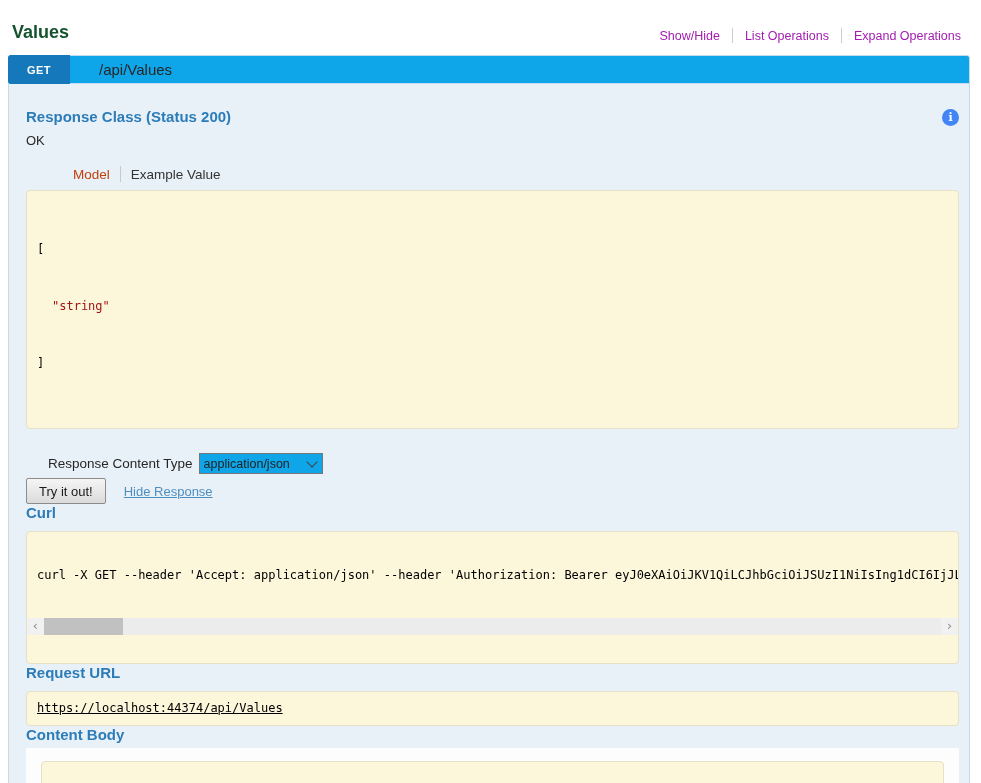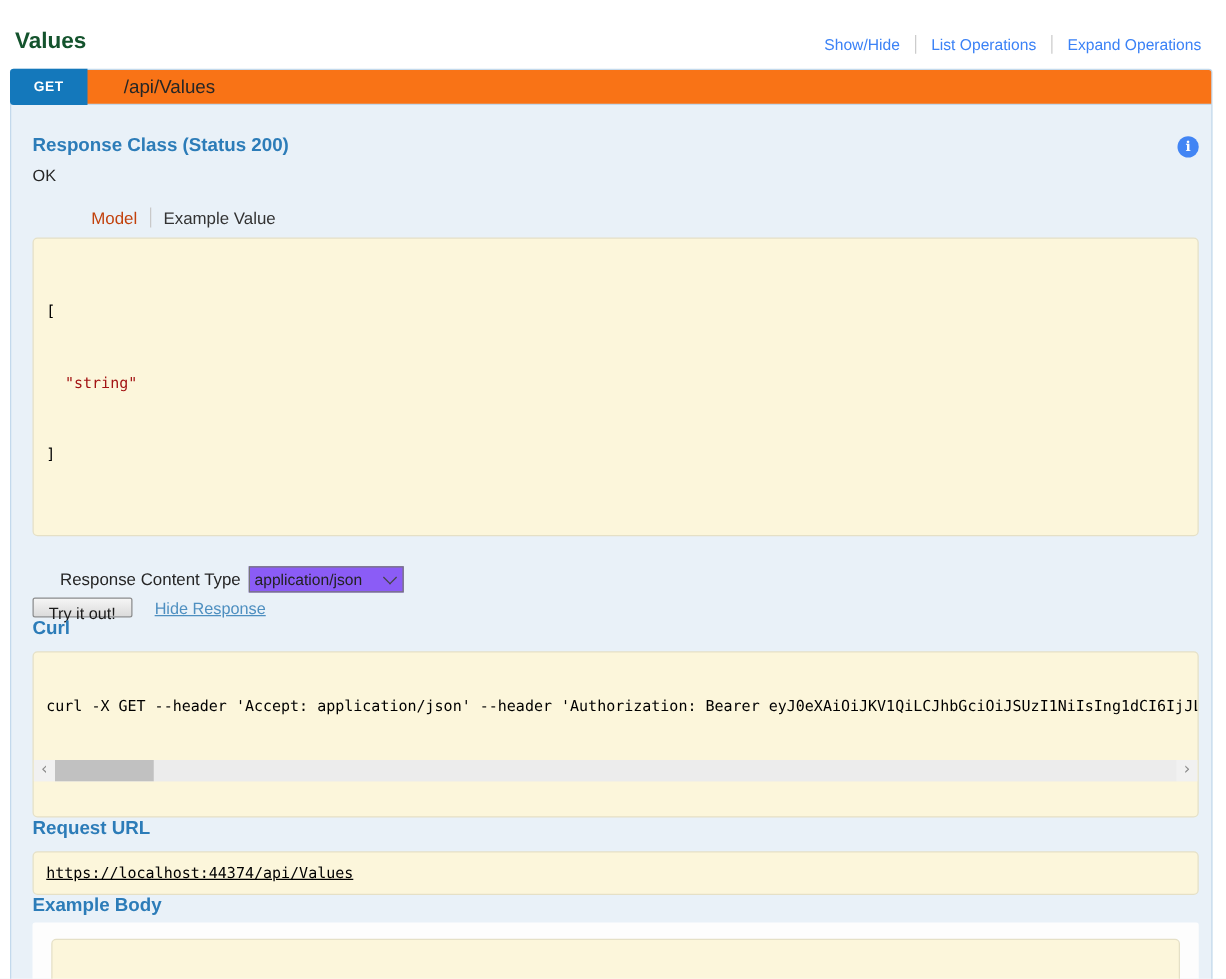--- a/index.html
+++ b/index.html
@@ -9,30 +9,30 @@
     background: #ffffff;
     font-family: "Liberation Sans", sans-serif;
     color: #262626;
   }
   
   .top {
     display: flex; justify-content: space-between; align-items: flex-end;
     padding: 22px 20px 12px 12px;
   }
   .page-title { font-size: 18px; font-weight: bold; color: #14532d; margin: 0; line-height: 21px; }
-  .topnav { display: flex; align-items: center; font-size: 12.5px; color: #3b82f6; }
+  .topnav { display: flex; align-items: center; font-size: 12.5px; color: #a21caf; }
   .topnav .nav-item { padding: 0 12px; cursor: pointer; white-space: nowrap; }
   .topnav .nav-item:last-child { padding-right: 0; }
   .topnav .nav-sep { width: 1px; height: 15px; background: #ccc; }
 
   .wrap { margin: 0 11px 0 8px; }
 
   
   .endpoint-bar {
-    height: 29px; background: #f97316; border: 1px solid #c3d9ec; border-radius: 3px 3px 0 0;
+    height: 29px; background: #0ea5e9; border: 1px solid #c3d9ec; border-radius: 3px 3px 0 0;
     display: flex; align-items: center;
   }
   .method-btn {
     width: 62px; height: 29px; margin: -1px 0 -1px -1px;
     background: #1478bb; color: #fff; font-size: 11px; font-weight: bold; letter-spacing: .5px;
     border: none; border-radius: 3px 0 0 3px; text-align: center; line-height: 29px; cursor: pointer;
     font-family: "Liberation Sans", sans-serif;
   }
   .endpoint-path { margin-left: 29px; font-size: 15px; color: #262626; cursor: pointer; }
 
@@ -62,34 +62,34 @@
     font-family: "DejaVu Sans Mono", monospace; font-size: 12px; color: #000;
     white-space: pre; overflow: hidden;
   }
   .example-pre { margin-top: 8px; padding: 11px 10px 17px; line-height: 19px; }
   .code-line { white-space: pre; }
   .code-line.indent { padding-left: 15px; }
   .str { color: #a31515; }
 
   .ct-row { margin-top: 24px; display: flex; align-items: center; font-size: 13.5px; color: #262626; margin-left: 22px; }
   .ct-select {
-    margin-left: 6px; width: 124px; height: 21px; background: #8b5cf6; border: 1px solid #767676;
+    margin-left: 6px; width: 124px; height: 21px; background: #0ea5e9; border: 1px solid #767676;
     display: flex; align-items: center; justify-content: space-between; padding: 0 6px 0 4px;
     font-size: 12.5px; color: #222; cursor: pointer;
   }
   .chevron-down {
     width: 8px; height: 8px; border-right: 1px solid #444; border-bottom: 1px solid #444;
     transform: rotate(45deg); margin-top: -4px;
   }
 
   .actions-row { display: flex; align-items: center; margin-top: 4px; }
   .try-btn {
     font-family: "Liberation Sans", sans-serif; font-size: 13px; color: #1a1a1a;
     background: linear-gradient(#f5f5f5, #dbdbdb); border: 1px solid #8c8c8c; border-radius: 2px;
-    padding: 4px 12px; cursor: pointer; height: 16px;
+    padding: 4px 12px; cursor: pointer; height: 26px;
   }
   .hide-link { margin-left: 18px; color: #4e8fc0; text-decoration: underline; font-size: 13px; cursor: pointer; }
 
   .mt-curl { margin-top: 18px; }
   .curl-pre { margin-top: 9px; padding: 0; }
   .curl-cmd { padding: 7px 10px 6px; line-height: 17px; white-space: pre; overflow: hidden; }
   .hscrollbar { height: 17px; background: #ececec; display: flex; }
   .scroll-arrow {
     width: 17px; height: 17px; background: #f1f1f1; color: #8a8a8a;
     font-size: 13px; line-height: 16px; text-align: center; cursor: pointer; user-select: none;
@@ -166,21 +166,21 @@
         <div class="scroll-track">
           <div class="scroll-thumb"></div>
         </div>
         <span class="scroll-arrow">›</span>
       </div>
     </div>
 
     <h4 class="section-heading mt-url">Request URL</h4>
     <div class="codeblock url-pre">https://localhost:44374/api/Values</div>
 
-    <h4 class="section-heading mt-body">Example Body</h4>
+    <h4 class="section-heading mt-body">Content Body</h4>
     <div class="rb-wrap">
       <div class="codeblock rb-pre">
         
         
         
         
       </div>
     </div>
 
   </div>

